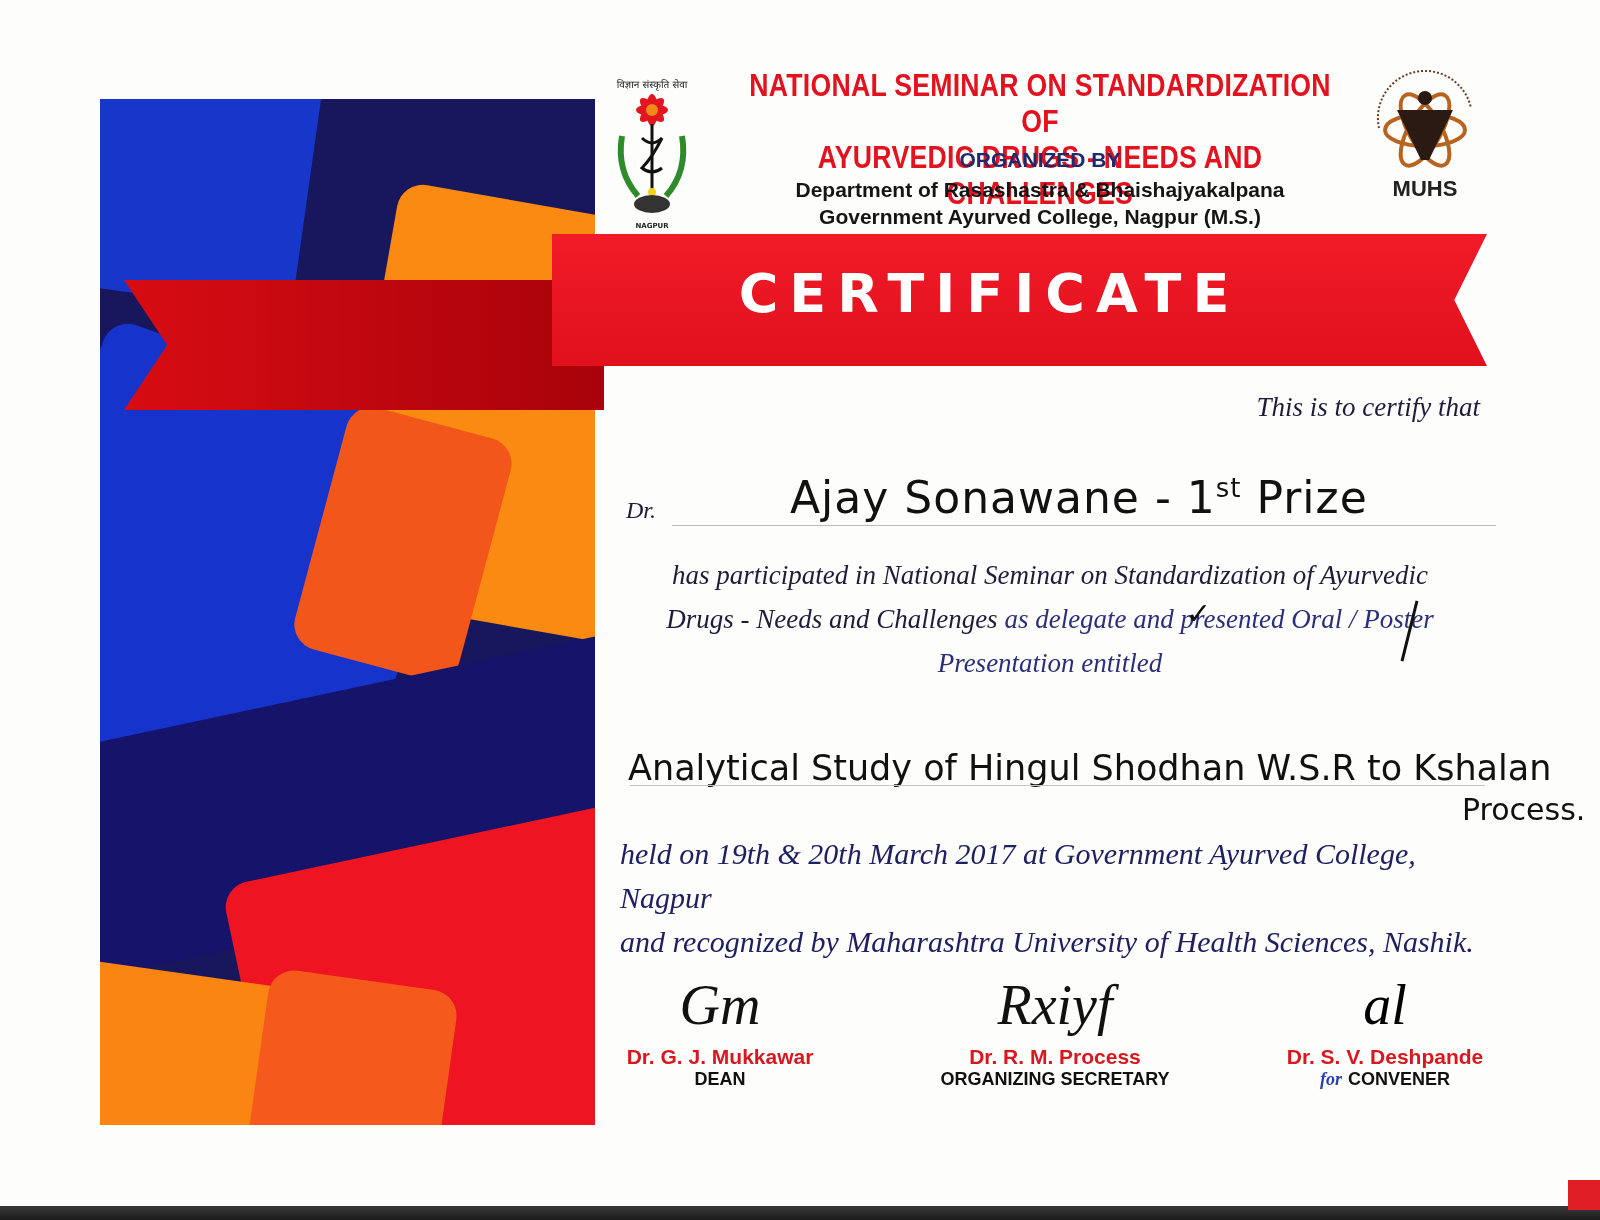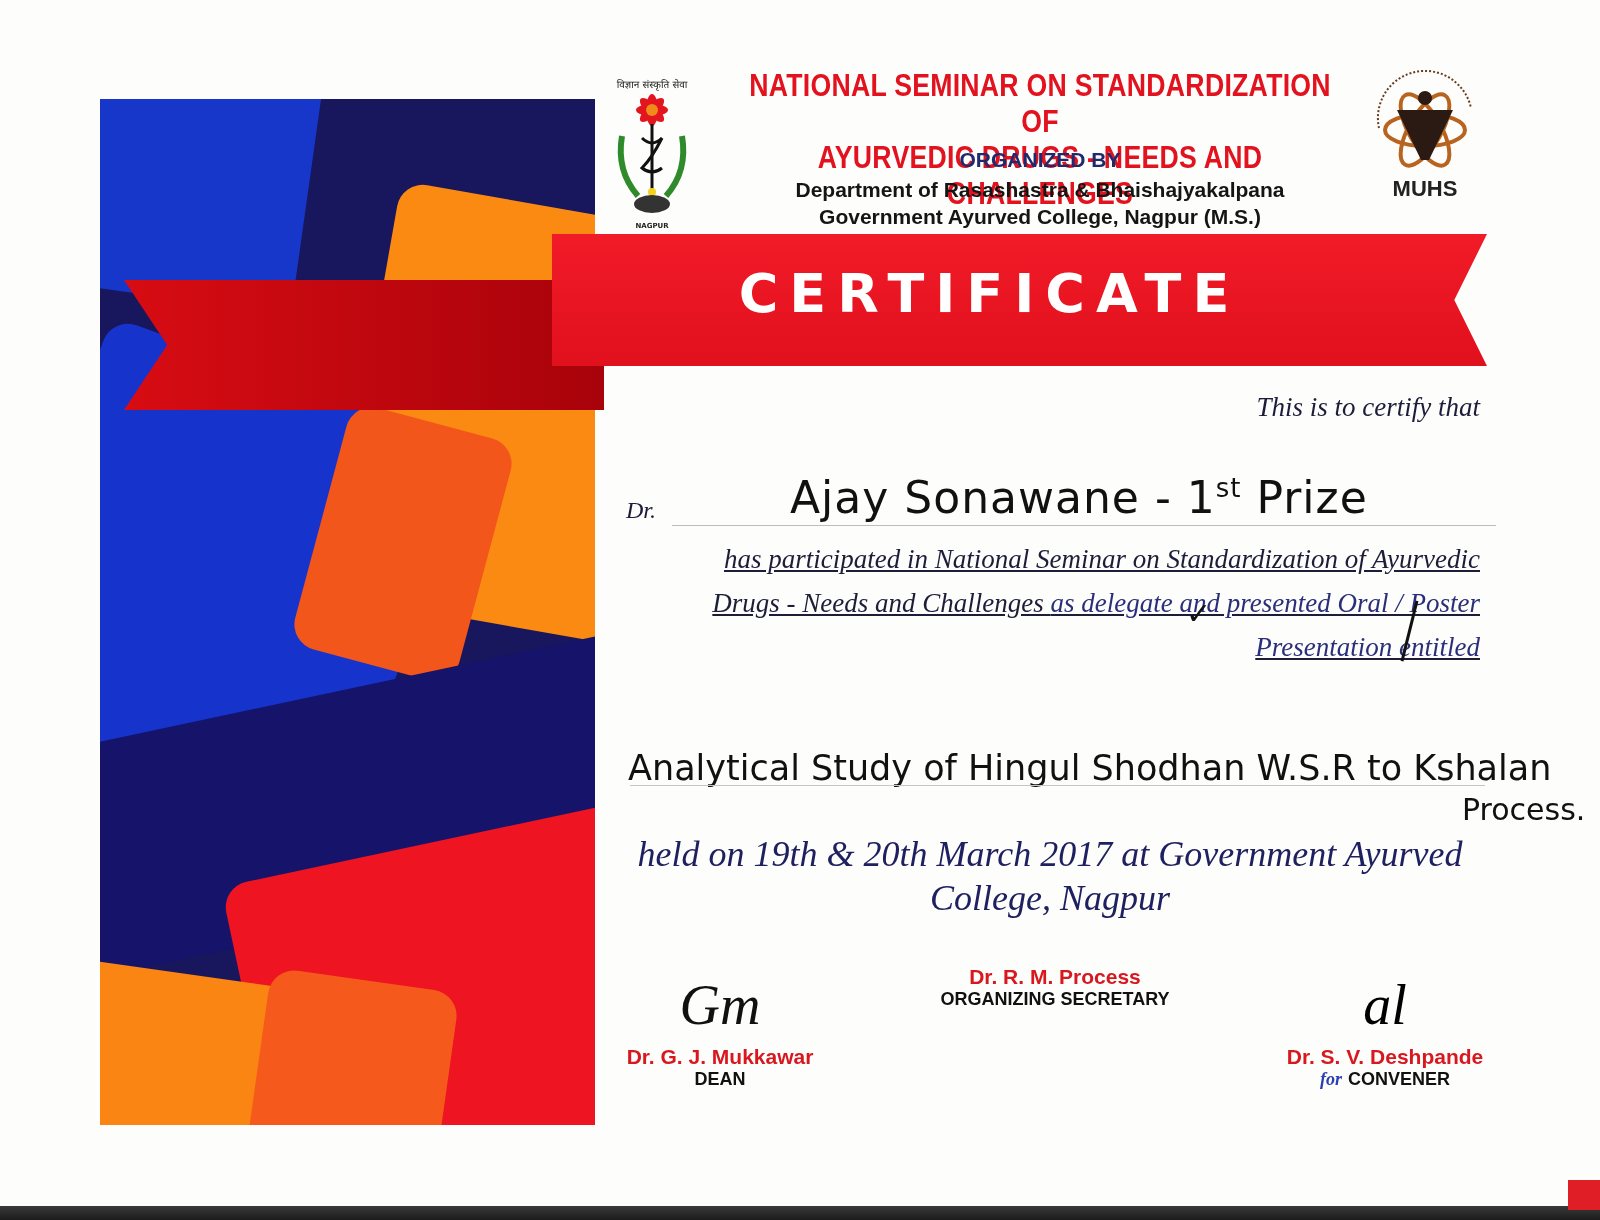--- a/index.html
+++ b/index.html
@@ -66,28 +66,28 @@
     font-family:"DejaVu Sans", sans-serif;
   }
   
   .serif-i { font-family:"Liberation Serif", serif; font-style:italic; color:#1d1d3a; }
   .certify { position:absolute; left:620px; top:392px; width:860px; text-align:right; font-size:27px; }
   .dr-label { position:absolute; left:626px; top:497px; font-size:24px; }
   .name-line { position:absolute; left:672px; top:525px; width:824px; height:1px; background:#bdbdbd; }
   .hand { font-family:"DejaVu Sans", sans-serif; color:#111; }
   .name { position:absolute; left:790px; top:472px; font-size:44px; letter-spacing:1px; }
   .name sup { font-size:26px; }
-  .body-text { position:absolute; left:620px; top:537px; width:860px; text-align:right; font-size:27px; line-height:44px;text-decoration:underline; }
+  .body-text { position:absolute; left:620px; top:553px; width:860px; text-align:center; font-size:27px; line-height:44px; }
   .body-text .blue { color:#2b2f7a; }
   .tick { position:absolute; left:1186px; top:596px; font-size:30px; color:#111; }
   .strike { position:absolute; left:1408px; top:600px; width:3px; height:62px; background:#111; transform:rotate(14deg); }
   .topic { position:absolute; left:628px; top:748px; font-size:35px; }
   .topic-line { position:absolute; left:630px; top:785px; width:855px; height:1px; background:#c5c5c5; }
   .topic2 { position:absolute; left:1462px; top:792px; font-size:30px; }
-  .held { position:absolute; left:620px; top:832px; width:860px; text-align:center; font-size:36px; line-height:44px; color:#1f2060; }
+  .held { position:absolute; left:620px; top:832px; width:860px; text-align:left; font-size:30px; line-height:44px; color:#1f2060; }
   
   .sig { position:absolute; text-align:center; }
   .sig .scribble { font-family:"Liberation Serif", serif; font-style:italic; font-size:56px; height:80px; line-height:80px; }
   .sig .sname { color:#d8171f; font-weight:bold; font-size:21px; }
   .sig .srole { color:#111; font-weight:bold; font-size:18px; }
   .sig1 { left:620px; top:965px; width:200px; }
   .sig2 { left:925px; top:965px; width:260px; }
   .sig3 { left:1260px; top:965px; width:250px; }
   .for-mark { color:#2a3fb0; font-family:"Liberation Serif", serif; font-style:italic; font-weight:bold; margin-right:6px; }
 </style>
@@ -168,28 +168,30 @@
 </div>
 <div class="tick">✓</div>
 <div class="strike"></div>
 
 <div class="topic hand">Analytical Study of Hingul Shodhan W.S.R to Kshalan</div>
 <div class="topic-line"></div>
 <div class="topic2 hand">Process.</div>
 
 <div class="held serif-i">
   <div>held on 19th &amp; 20th March 2017 at Government Ayurved College, Nagpur</div>
+  <div>and recognized by Maharashtra University of Health Sciences, Nashik.</div>
 </div>
 
 <div class="sig sig1">
   <div class="scribble" style="color:#111">Gm</div>
   <div class="sname">Dr. G. J. Mukkawar</div>
   <div class="srole">DEAN</div>
 </div>
 <div class="sig sig2">
+  <div class="scribble" style="color:#111">Rxiyf</div>
   <div class="sname">Dr. R. M. Process</div>
   <div class="srole">ORGANIZING SECRETARY</div>
 </div>
 <div class="sig sig3">
   <div class="scribble" style="color:#000000">al</div>
   <div class="sname">Dr. S. V. Deshpande</div>
   <div class="srole"><span class="for-mark">for</span><span>CONVENER</span></div>
 </div>
 
 </body></html>

